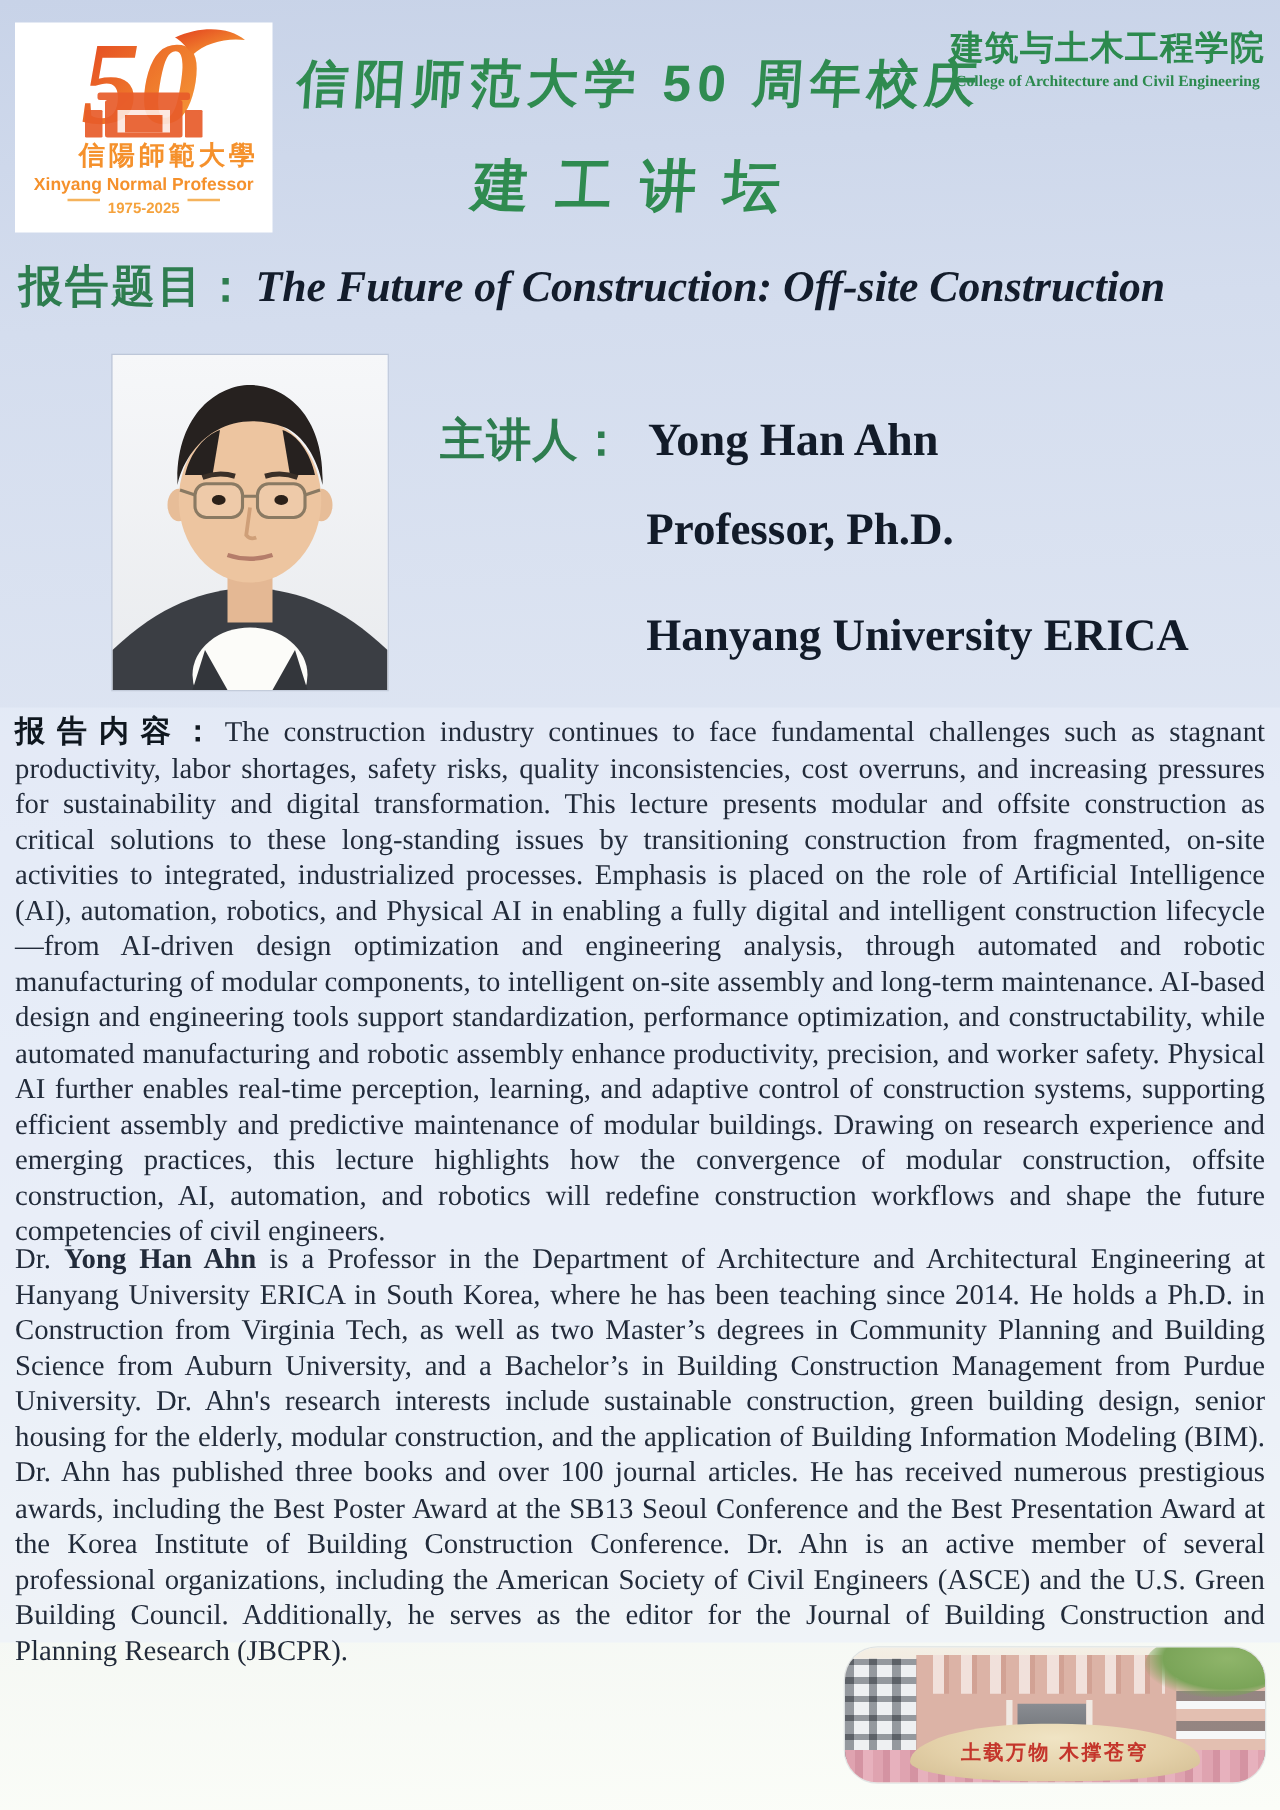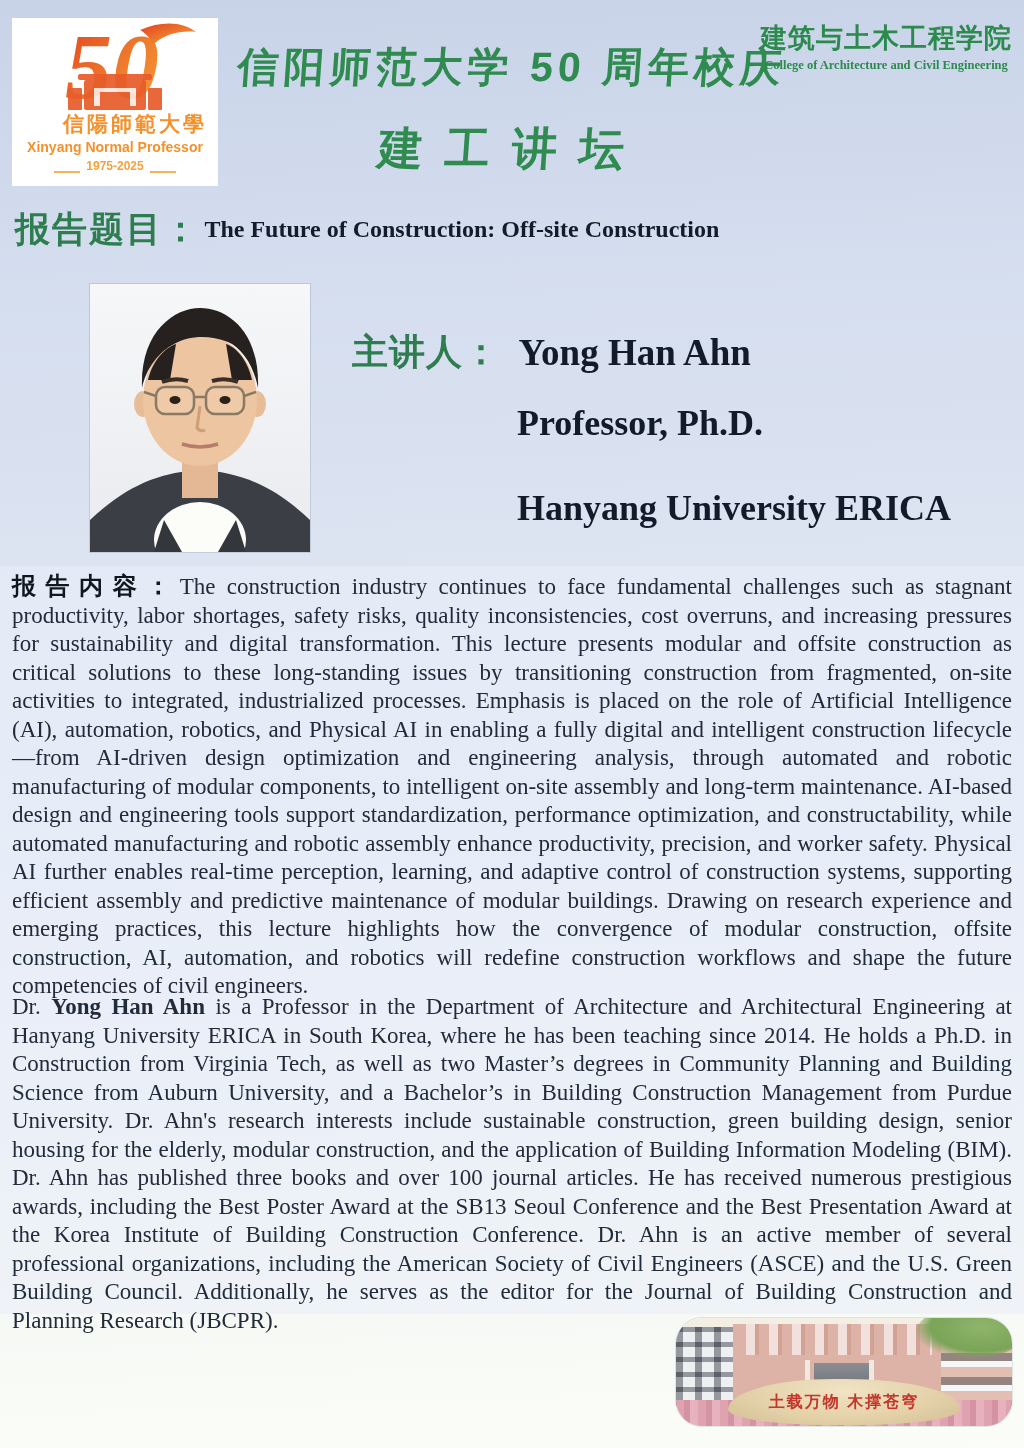--- a/index.html
+++ b/index.html
@@ -6,32 +6,32 @@
   .poster{
     position:relative;width:1024px;height:1448px;overflow:hidden;margin:0 auto;
     background:linear-gradient(178deg,#c8d3e8 0%,#d4ddee 18%,#dfe6f3 45%,#eaeff7 70%,#f5f8f4 88%,#fbfdf8 100%);
     font-family:"Liberation Sans",sans-serif;
   }
   
   .logo-box{position:absolute;left:12px;top:18px;width:206px;height:168px;background:#ffffff;
     display:flex;flex-direction:column;align-items:center;}
   .logo-cn{color:#f5912c;font-weight:900;font-size:21px;letter-spacing:3px;margin-top:-4px;margin-left:40px;}
   .logo-en{color:#f5912c;font-weight:700;font-size:14px;margin-top:1px;}
-  .logo-years{display:flex;align-items:flex-end;gap:6px;margin-top:4px;color:#f5a23c;font-weight:700;font-size:12px;}
+  .logo-years{display:flex;align-items:flex-start;gap:6px;margin-top:4px;color:#f5a23c;font-weight:700;font-size:12px;}
   .logo-years .dash{width:26px;height:2px;background:#f5b35c;}
   .banner{position:absolute;left:222px;top:40px;width:580px;text-align:center;color:#2f8b50;font-weight:900;}
   .banner-line1{font-size:41px;letter-spacing:5px;transform:skewX(-4deg);}
   .banner-line2{font-size:45px;letter-spacing:22px;margin-top:24px;transform:skewX(-4deg);}
   .college{position:absolute;right:12px;top:20px;text-align:center;color:#2c8a4e;}
   .college-cn{font-size:27px;font-weight:900;letter-spacing:1px;}
   .college-en{font-size:12.5px;font-weight:700;font-family:"Liberation Serif",serif;margin-top:2px;}
   
   .title-row{position:absolute;left:15px;top:206px;width:1002px;white-space:nowrap;}
   .title-label{color:#2e7d4f;font-size:35px;font-weight:900;letter-spacing:2px;vertical-align:middle;}
-  .title-text{color:#131c2b;font-family:"Liberation Serif",serif;font-weight:700;font-size:24px;vertical-align:middle;}
+  .title-text{color:#131c2b;font-family:"Liberation Serif",serif;font-weight:700;font-size:35px;vertical-align:middle;font-style:italic;}
   
   .photo{position:absolute;left:90px;top:284px;width:220px;height:268px;box-shadow:0 0 0 1px rgba(120,130,150,.25);}
   .speaker-row1{position:absolute;left:352px;top:328px;white-space:nowrap;}
   .speaker-label{color:#2e7d4f;font-size:36px;font-weight:900;letter-spacing:1px;vertical-align:middle;}
   .speaker-name{color:#121b29;font-family:"Liberation Serif",serif;font-weight:700;font-size:37px;vertical-align:middle;margin-left:14px;}
   .speaker-line2{position:absolute;left:517px;top:402px;color:#121b29;font-family:"Liberation Serif",serif;font-weight:700;font-size:36px;}
   .speaker-line3{position:absolute;left:517px;top:472px;color:#121b29;font-family:"Liberation Serif",serif;font-weight:700;font-size:36px;margin-top:15px;}
   
   .panel{position:absolute;left:0;top:566px;width:1024px;height:748px;background:rgba(233,238,250,.55);}
   .abstract{position:absolute;left:12px;top:572px;width:1000px;margin:0;

